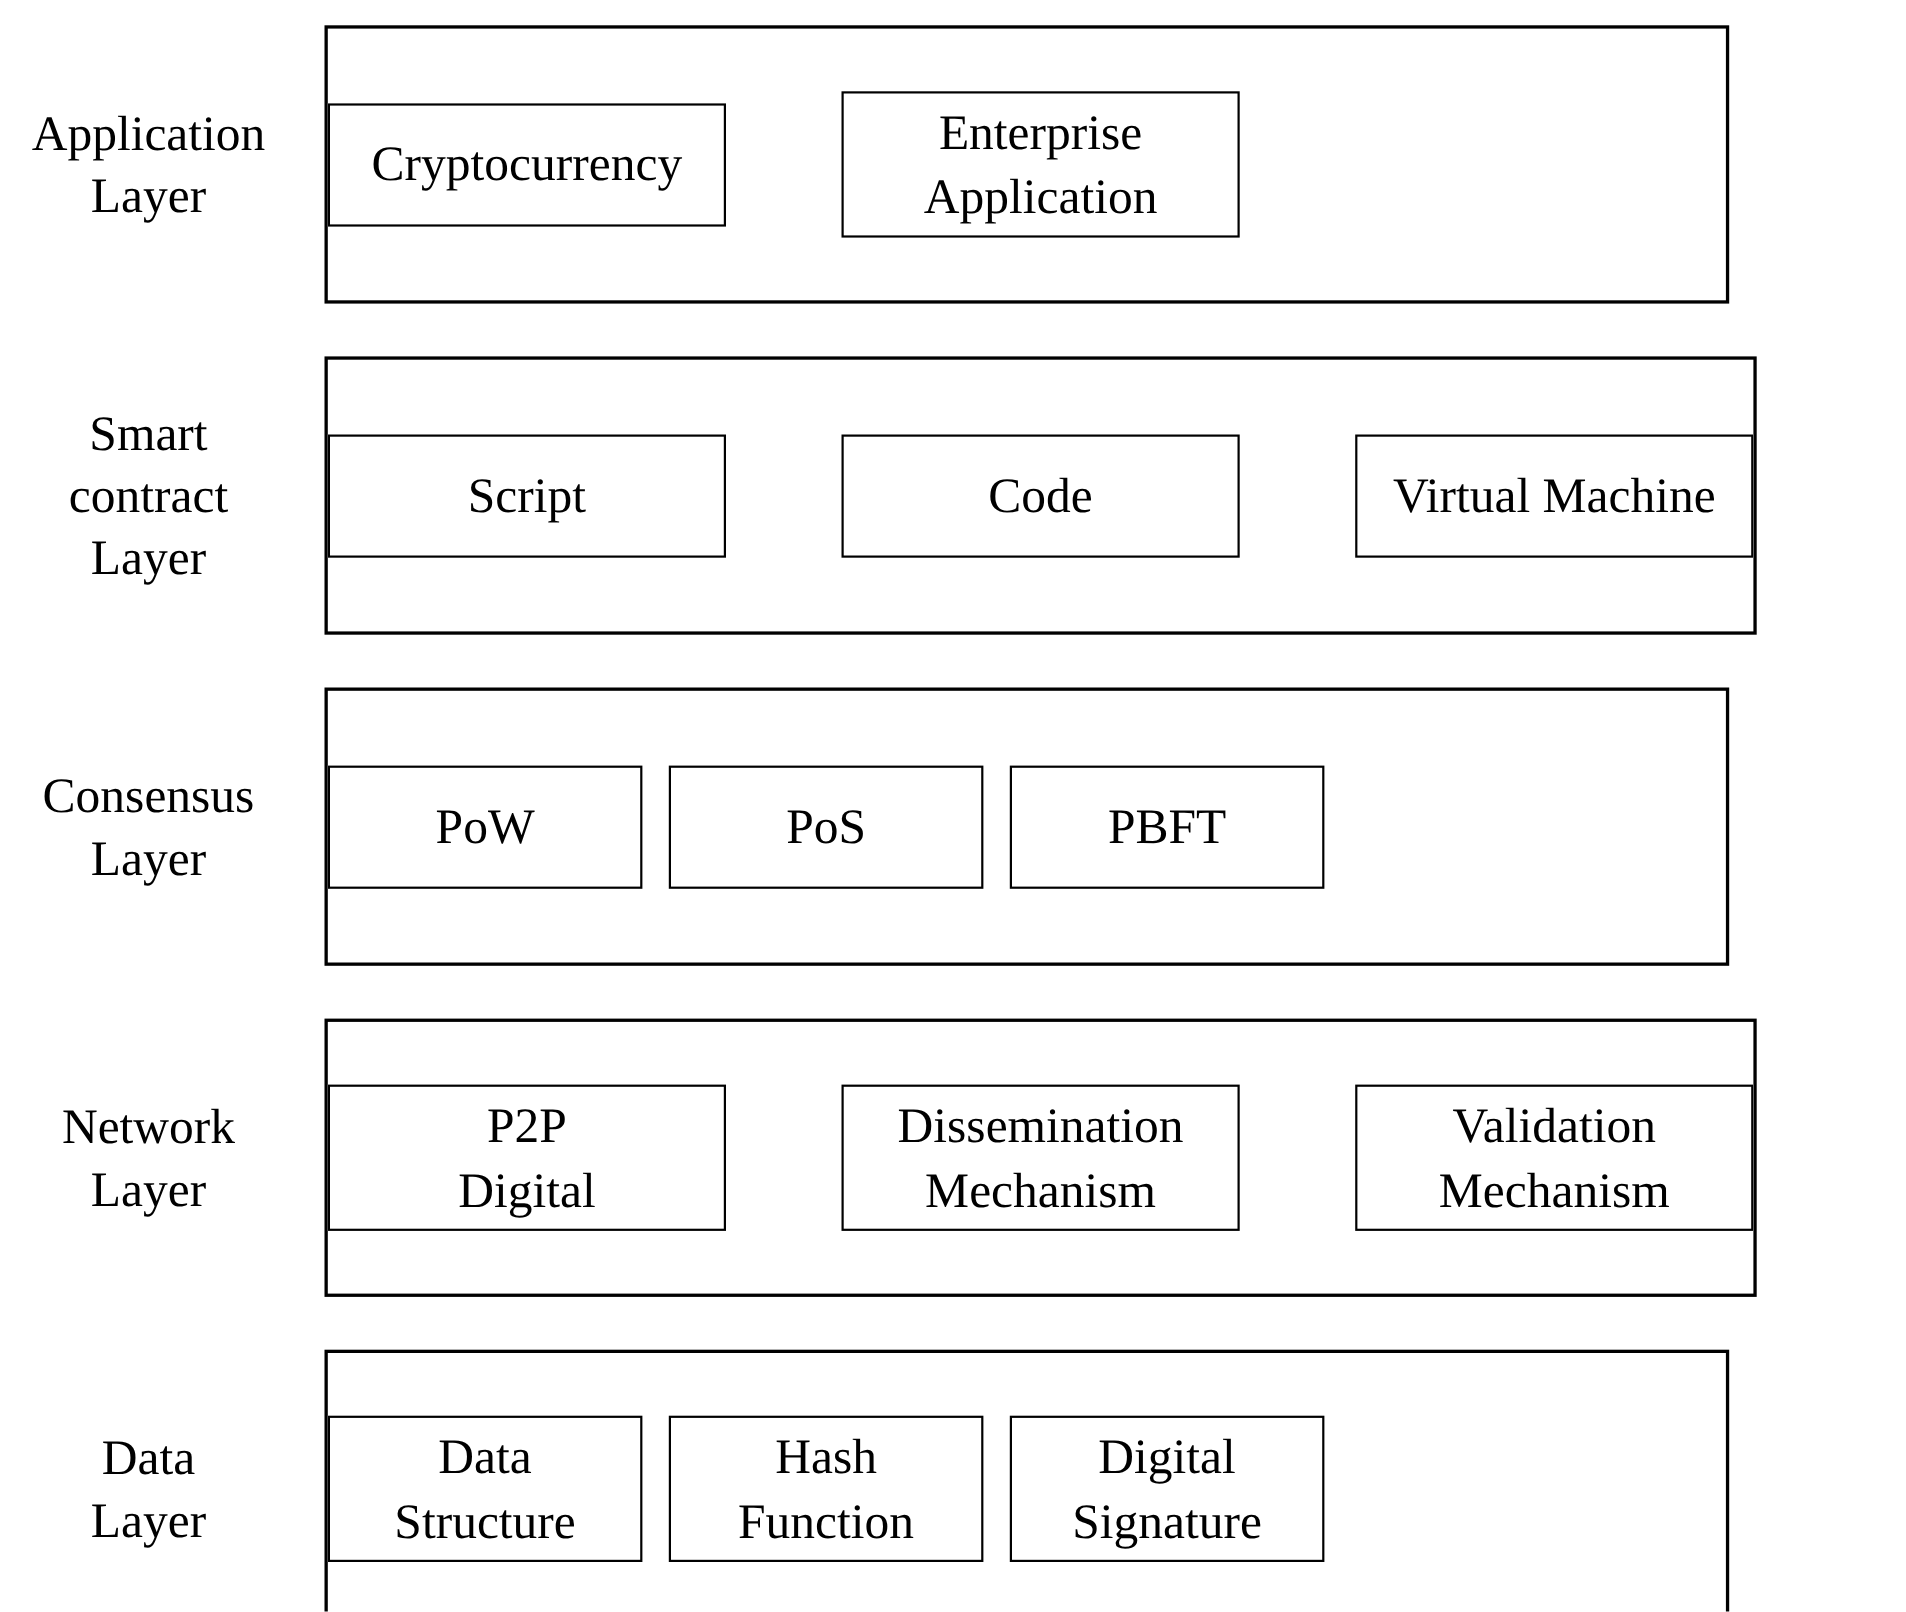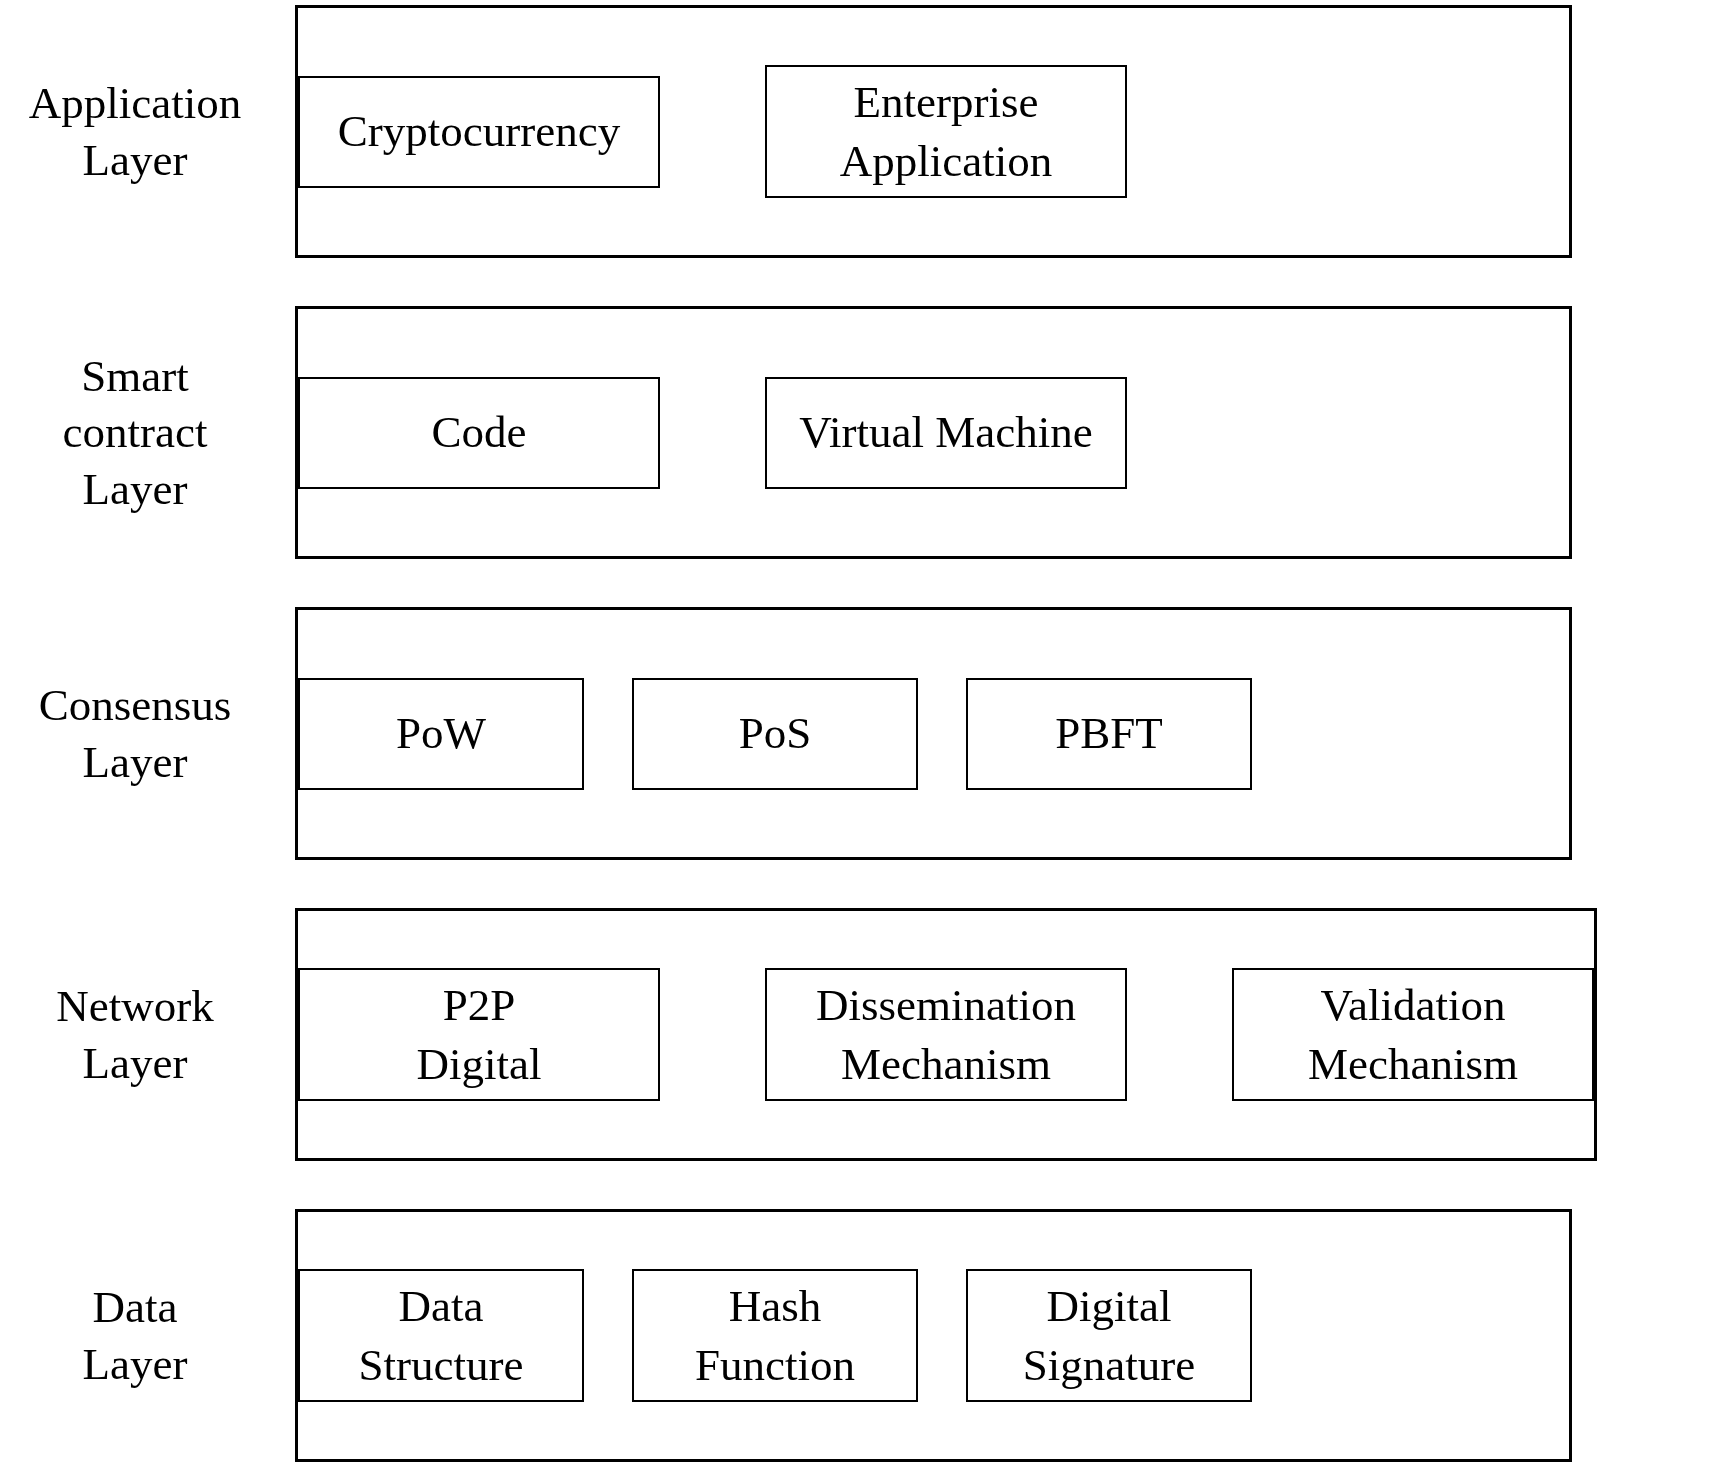--- a/index.html
+++ b/index.html
@@ -8,21 +8,21 @@
     background: #ffffff;
   }
   .diagram {
     position: relative;
     width: 1578px;
     height: 1465px;
     background: #ffffff;
     font-family: "Liberation Serif", "DejaVu Serif", serif;
     color: #000000;
     box-sizing: border-box;
-    padding-top: 5px;
+    padding-top: 23px;
   }
   .layer-row {
     display: flex;
     align-items: stretch;
     height: 253px;
     margin-bottom: 48px;
   }
   .layer-row:last-child {
     margin-bottom: 0;
   }
@@ -42,21 +42,21 @@
     margin-left: 25px;
     margin-right: 6px;
     border: 3px solid #000000;
     background: #ffffff;
     display: flex;
     align-items: center;
     justify-content: flex-start;
     box-sizing: border-box;
   }
   .boxes-3 { gap: 105px; }
-  .boxes-4 { gap: 48px; }
+  .boxes-4 { gap: 24px; }
   .component-box {
     border: 2px solid #000000;
     background: #ffffff;
     box-sizing: border-box;
     min-height: 112px;
     display: flex;
     align-items: center;
     justify-content: center;
     text-align: center;
     font-size: 45px;
@@ -80,20 +80,21 @@
       <div class="component-box">Enterprise
 Application</div>
     </div>
   </div>
 
   <div class="layer-row">
     <div class="layer-label">Smart
 contract
 Layer</div>
     <div class="layer-container boxes-3">
+      <div class="component-box">Script</div>
       <div class="component-box">Code</div>
       <div class="component-box">Virtual Machine</div>
     </div>
   </div>
 
   <div class="layer-row">
     <div class="layer-label">Consensus
 Layer</div>
     <div class="layer-container boxes-4">
       <div class="component-box">PoW</div>

